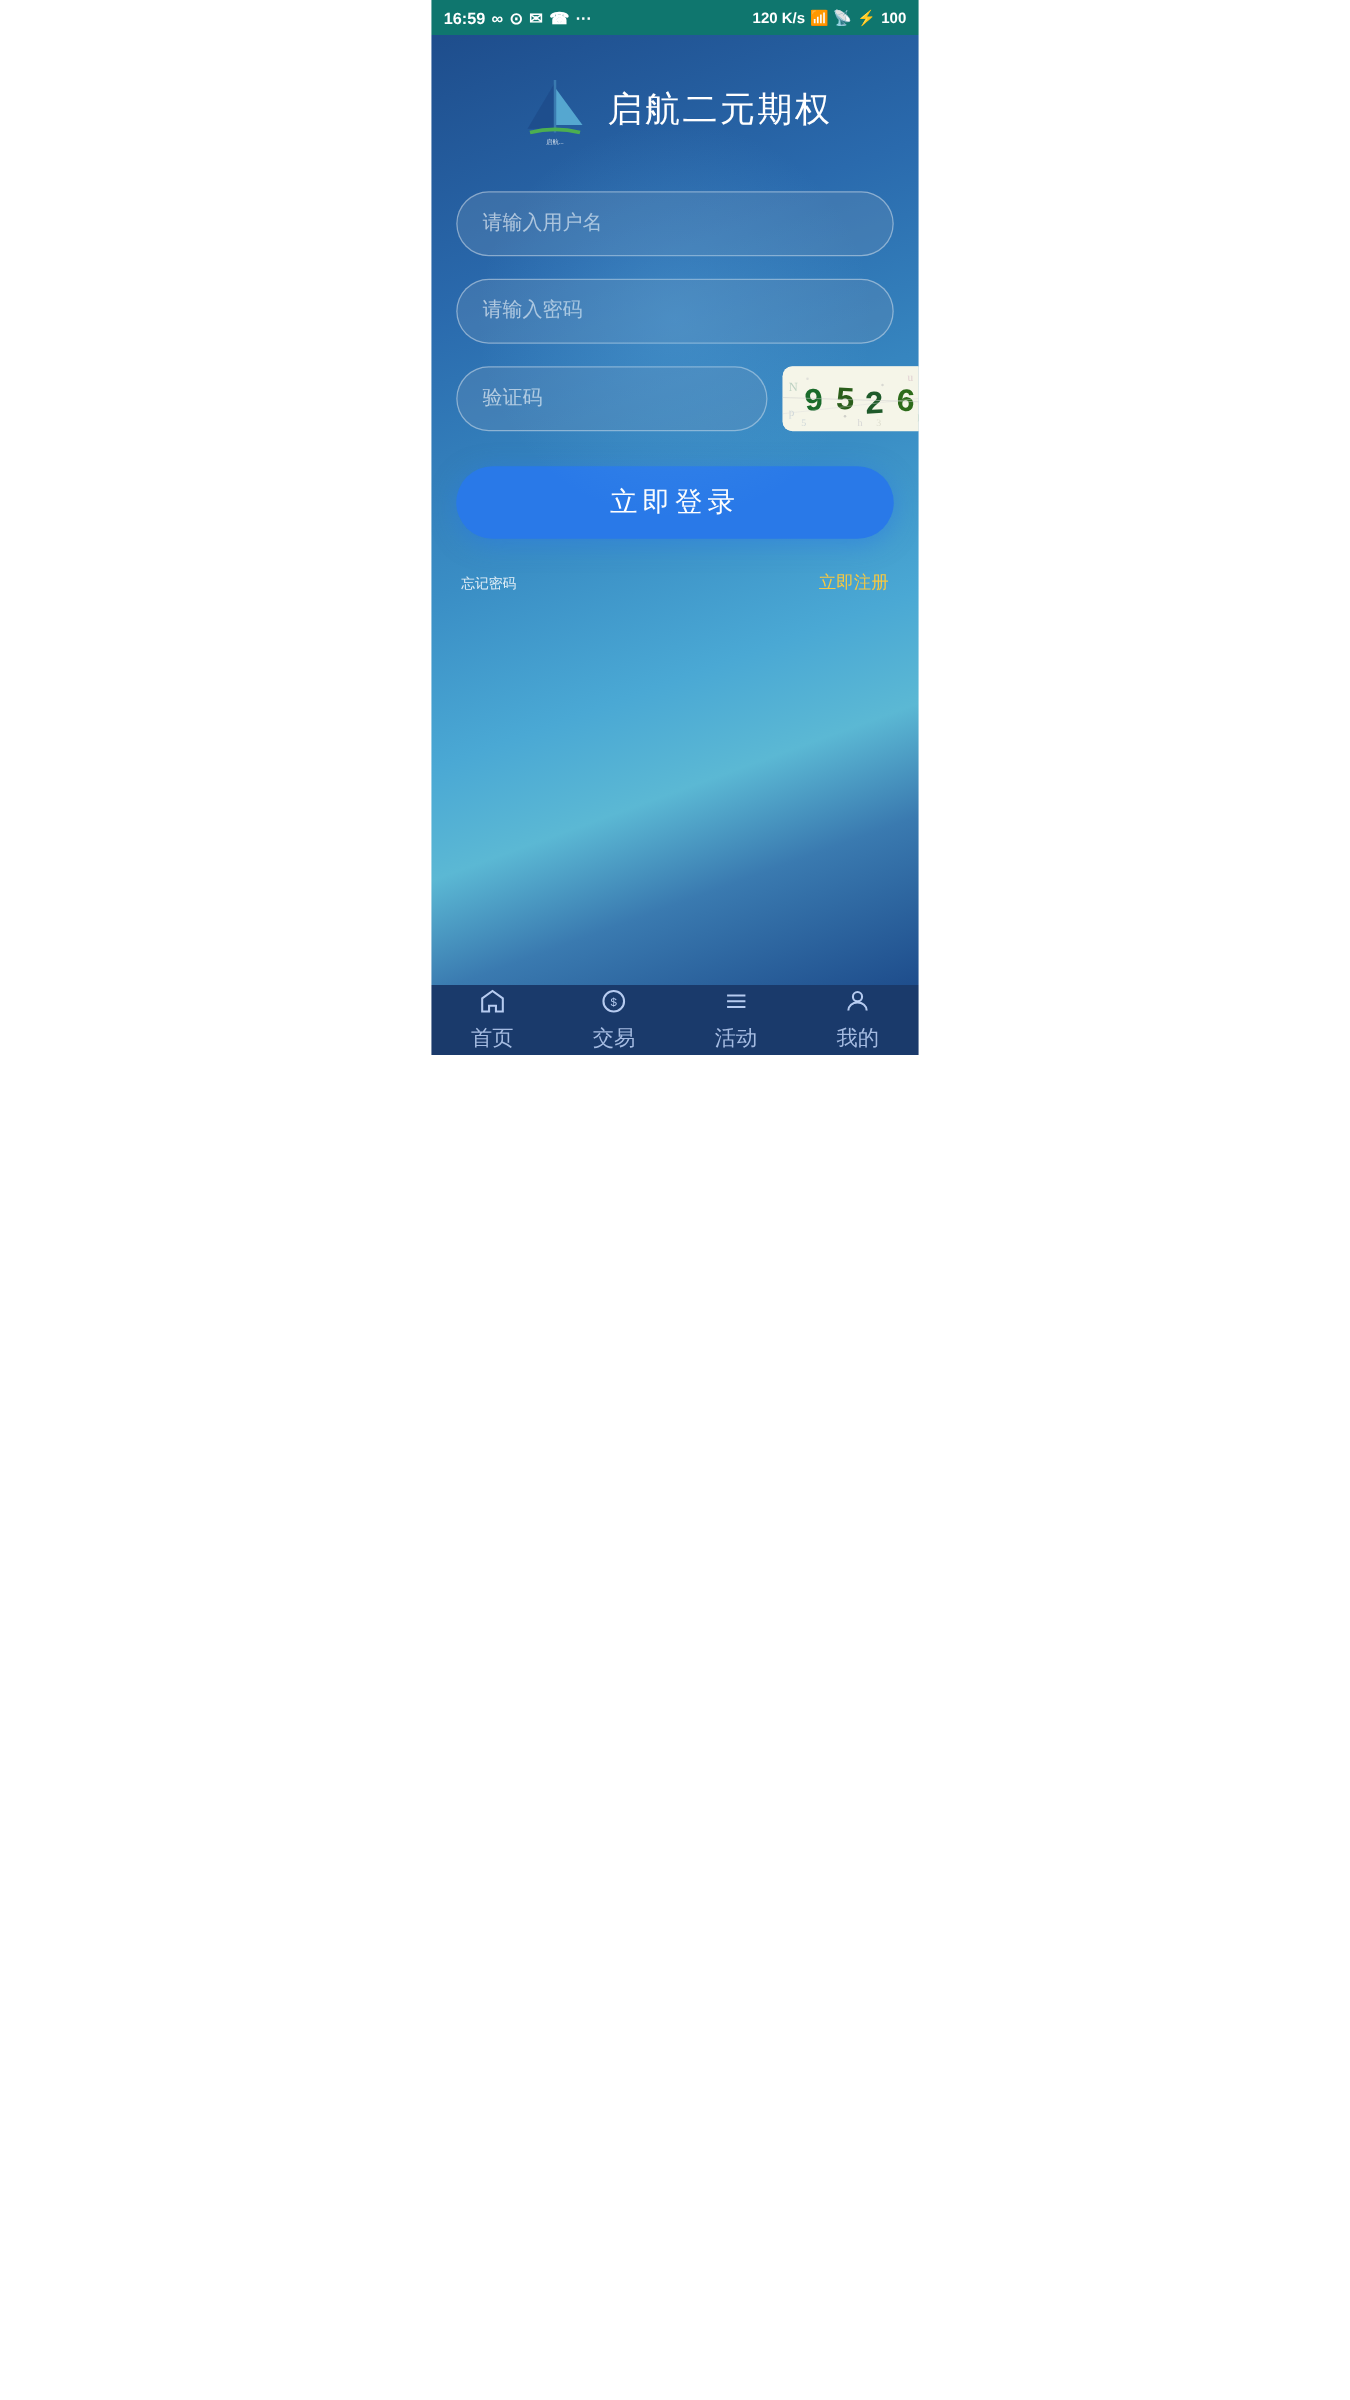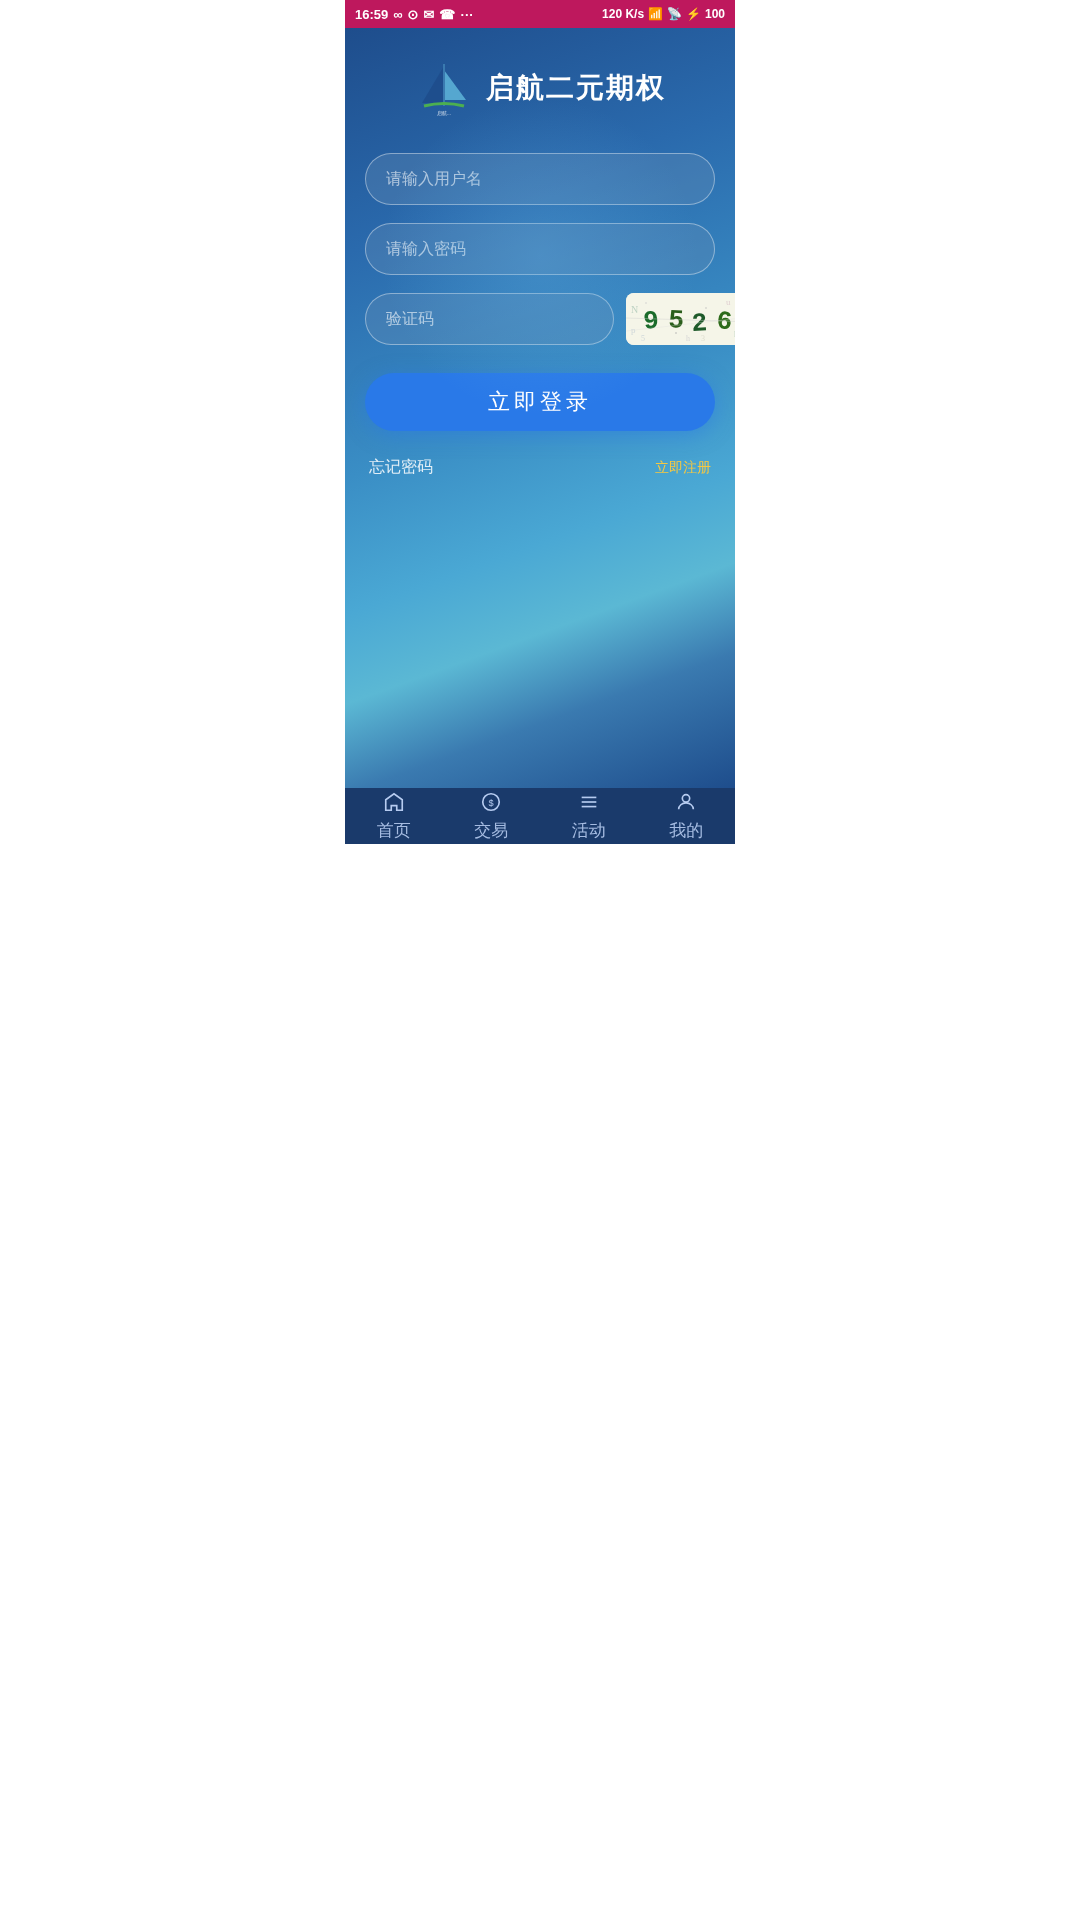--- a/index.html
+++ b/index.html
@@ -11,21 +11,21 @@
       margin: 0 auto;
       font-family: "PingFang SC", "Microsoft YaHei", sans-serif;
       overflow: hidden;
       position: relative;
     }
 
     
     .status-bar {
       width: 100%;
       height: 28px;
-      background: #be185d;
+      background: #0f766e;
       display: flex;
       align-items: center;
       justify-content: space-between;
       padding: 0 10px;
       color: white;
       font-size: 13px;
       font-weight: 600;
       position: relative;
       z-index: 10;
     }
@@ -78,21 +78,21 @@
     }
 
     .logo-icon {
       width: 60px;
       height: 60px;
     }
 
     .logo-text {
       color: white;
       font-size: 28px;
-      font-weight: bold;
+      font-weight: normal;
       letter-spacing: 2px;
     }
 
     
     .form-area {
       width: 100%;
       display: flex;
       flex-direction: column;
       gap: 18px;
     }
@@ -176,21 +176,21 @@
       width: 100%;
       display: flex;
       justify-content: space-between;
       align-items: center;
       margin-top: 8px;
       padding: 0 4px;
     }
 
     .forgot-pwd {
       color: rgba(255, 255, 255, 0.85);
-      font-size: 16px;
+      font-size: 11px;
       cursor: pointer;
     }
 
     .register-link {
       color: #f5c842;
       font-size: 14px;
       cursor: pointer;
     }
 
     

